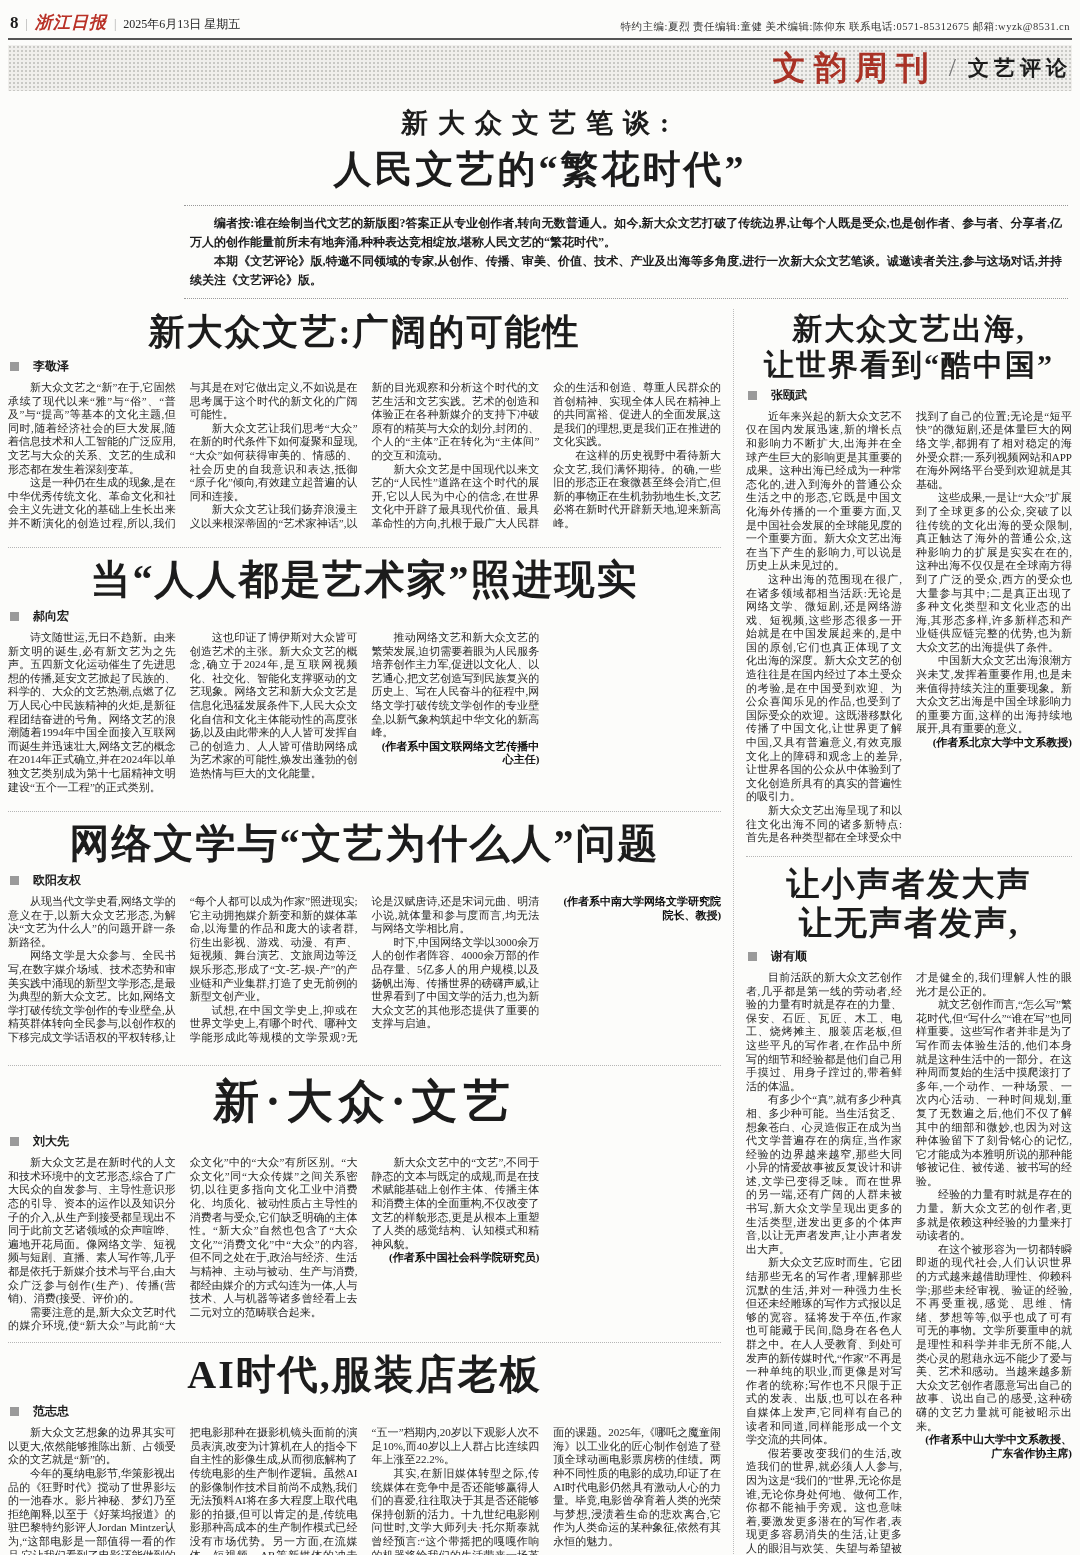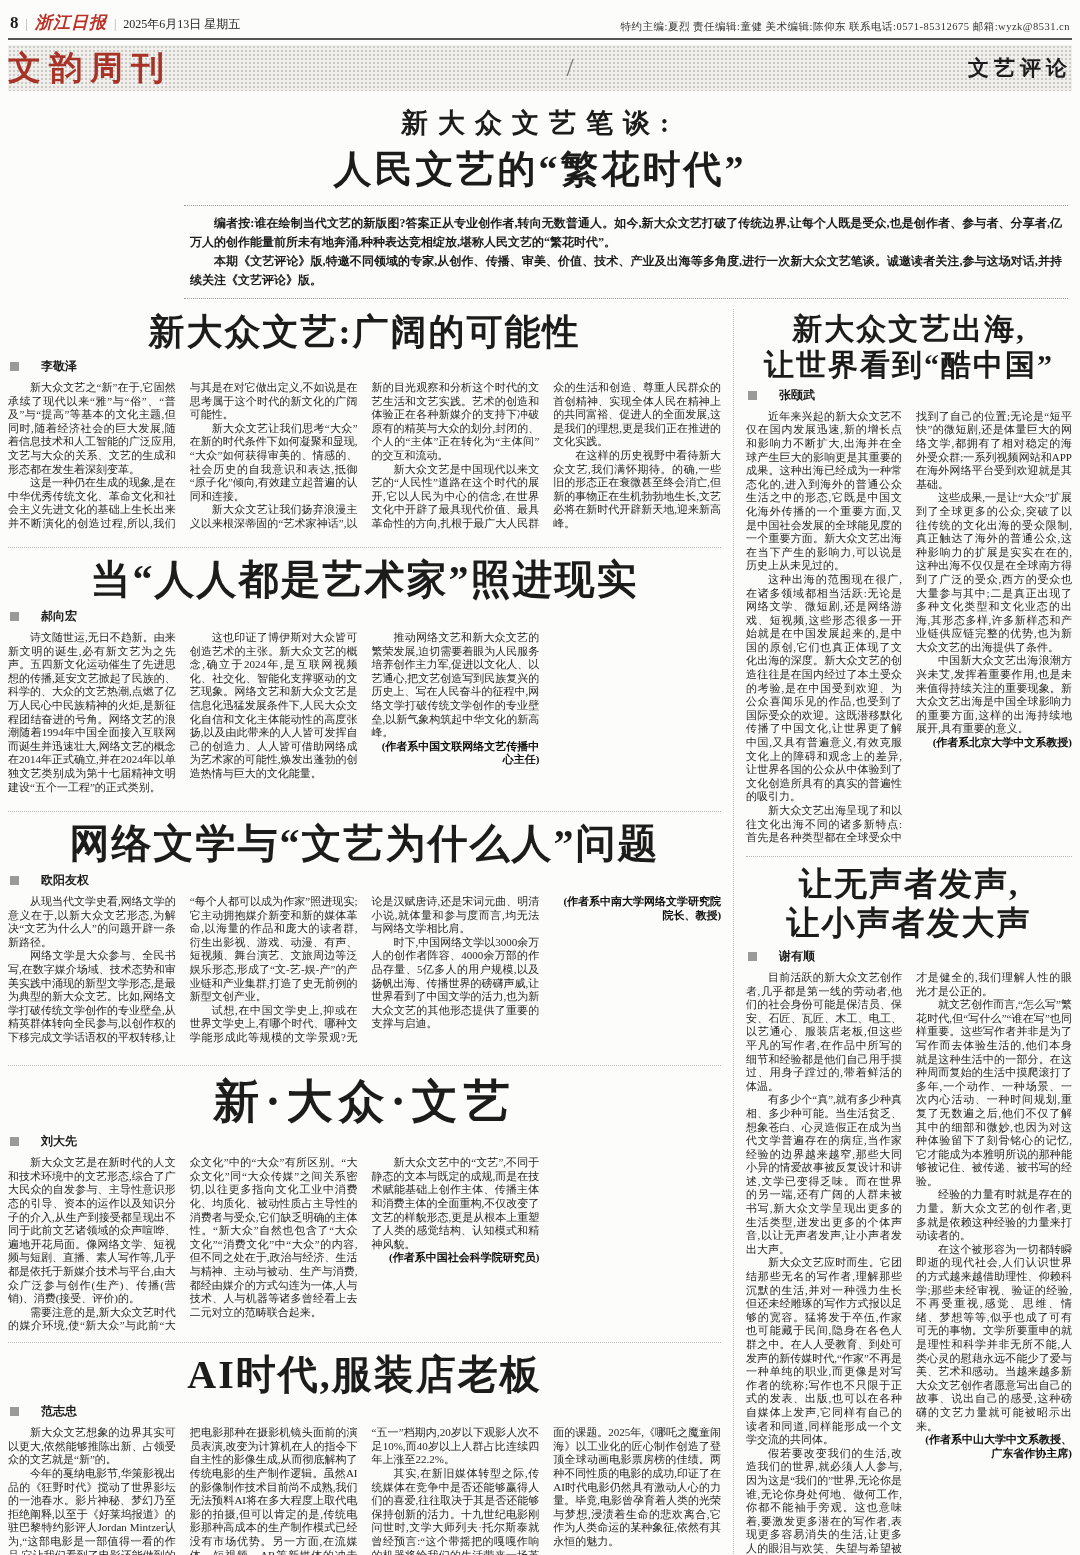--- a/index.html
+++ b/index.html
@@ -8,21 +8,21 @@
   
   .topbar{display:flex;justify-content:space-between;align-items:flex-end;height:26px;padding:2px 2px 4px 2px;
           border-bottom:2px solid #555;}
   .topbar-left{display:flex;align-items:baseline;gap:7px;}
   .pagenum{font-size:17px;font-weight:700;}
   .vbar{color:#aaa;font-size:12px;}
   .paper-logo{color:#b93127;font-weight:700;font-style:italic;font-size:17px;letter-spacing:1px;text-align:right;}
   .issue-date{font-size:12px;color:#222;}
   .topbar-right{font-size:10.5px;color:#333;letter-spacing:.5px;}
   
-  .section-banner{margin-top:5px;height:46px;display:flex;align-items:center;justify-content:space-between;gap:12px;
+  .section-banner{margin-top:5px;height:46px;display:flex;align-items:center;justify-content:flex-end;gap:12px;
       background-color:#f0efec;
       background-image:radial-gradient(#c9c9c5 0.9px, rgba(0,0,0,0) 1px);
       background-size:4px 4px;}
   .banner-main{font-size:33px;font-weight:700;color:#a93226;letter-spacing:8px;}
   .banner-slash{font-size:26px;color:#777;font-weight:400;}
   .banner-sub{font-size:21px;font-weight:700;color:#1c1c1c;letter-spacing:5px;}
   
   .kicker{margin-top:14px;text-align:center;font-size:27px;font-weight:600;letter-spacing:10px;}
   .main-title{margin:8px 0 14px 0;text-align:center;font-size:38px;font-weight:700;letter-spacing:3px;line-height:1.1;}
   
@@ -31,21 +31,21 @@
   .editor-note p{margin:0;text-indent:2em;}
   .note-label{font-weight:800;}
   
   .content{display:flex;margin-top:4px;}
   .left-region{width:722px;}
   .right-region{width:330px;margin-left:12px;padding-left:12px;border-left:1px dotted #bbb;}
   .article + .article{border-top:1px dotted #b5b5b5;margin-top:8px;padding-top:6px;}
   h2{margin:2px 0 4px 0;text-align:center;font-weight:600;line-height:1.2;letter-spacing:2px;}
   .t36{font-size:36px;} .t40{font-size:40px;} .t46{font-size:46px;letter-spacing:6px;font-family:Liberation Serif, serif;}
   .t30{font-size:30px;} .t33{font-size:33px;}
-  .byline{display:flex;align-items:center;gap:22px;font-size:12px;font-weight:700;margin:2px 0 6px 2px;
+  .byline{display:flex;align-items:center;gap:14px;font-size:12px;font-weight:700;margin:2px 0 6px 2px;
           font-family:"Liberation Sans","DejaVu Sans",sans-serif;}
   .byline .sq{width:9px;height:9px;background:#9a9a9a;display:inline-block;}
   .body{column-gap:14px;column-fill:auto;text-align:justify;overflow:hidden;
         font-size:11px;line-height:13.6px;color:#262626;}
   .cols4{column-count:4;} .cols2{column-count:2;}
   .body p{margin:0;text-indent:2em;}
   .attribution{font-weight:700;text-align:right;text-indent:0 !important;color:#111;}
   .hb1{height:158px;} .hb3{height:172px;} .hb4{height:162px;} .hb6{height:178px;} .hb7{height:212px;}
   .hb2{height:438px;} .hb5{height:612px;}
 </style>
@@ -189,30 +189,30 @@
               <p>新大众文艺出海呈现了和以往文化出海不同的诸多新特点:首先是各种类型都在全球受众中找到了自己的位置;无论是“短平快”的微短剧,还是体量巨大的网络文学,都拥有了相对稳定的海外受众群;一系列视频网站和APP在海外网络平台受到欢迎就是其基础。</p>
               <p>这些成果,一是让“大众”扩展到了全球更多的公众,突破了以往传统的文化出海的受众限制,真正触达了海外的普通公众,这种影响力的扩展是实实在在的,这种出海不仅仅是在全球南方得到了广泛的受众,西方的受众也大量参与其中;二是真正出现了多种文化类型和文化业态的出海,其形态多样,许多新样态和产业链供应链完整的优势,也为新大众文艺的出海提供了条件。</p>
               <p>中国新大众文艺出海浪潮方兴未艾,发挥着重要作用,也是未来值得持续关注的重要现象。新大众文艺出海是中国全球影响力的重要方面,这样的出海持续地展开,具有重要的意义。</p>
             </div>
           <p class="attribution">(作者系北京大学中文系教授)</p>
         </div>
       </div>
 
       <div class="article">
         <h2 class="t33">
+          <div>让小声者发大声</div>
           <div>让无声者发声,</div>
-          <div>让小声者发大声</div>
         </h2>
         <div class="byline">
             <span class="sq"></span>
             <span>谢有顺</span>
           </div>
         <div class="body cols2 hb5">
           <div>
-              <p>目前活跃的新大众文艺创作者,几乎都是第一线的劳动者,他们的社会身份可能是保洁员、保安、石匠、瓦匠、木工、电工、以艺通心、服装店老板,但这些平凡的写作者,在作品中所写的细节和经验都是他们自己用手摸过、用身子蹚过的,带着鲜活的体温。</p>
+              <p>目前活跃的新大众文艺创作者,几乎都是第一线的劳动者,经验的力量有时就是存在的力量、保安、石匠、瓦匠、木工、电工、烧烤摊主、服装店老板,但这些平凡的写作者,在作品中所写的细节和经验都是他们自己用手摸过、用身子蹚过的,带着鲜活的体温。</p>
               <p>有多少个“真”,就有多少种真相、多少种可能。当生活贫乏、想象苍白、心灵造假正在成为当代文学普遍存在的病症,当作家经验的边界越来越窄,那些大同小异的情爱故事被反复设计和讲述,文学已变得乏味。而在世界的另一端,还有广阔的人群未被书写,新大众文学呈现出更多的生活类型,迸发出更多的个体声音,以让无声者发声,让小声者发出大声。</p>
               <p>新大众文艺应时而生。它团结那些无名的写作者,理解那些沉默的生活,并对一种强力生长但还未经雕琢的写作方式报以足够的宽容。猛将发于卒伍,作家也可能藏于民间,隐身在各色人群之中。在人人受教育、到处可发声的新传媒时代,“作家”不再是一种单纯的职业,而更像是对写作者的统称;写作也不只限于正式的发表、出版,也可以在各种自媒体上发声,它同样有自己的读者和同道,同样能形成一个文学交流的共同体。</p>
               <p>假若要改变我们的生活,改造我们的世界,就必须人人参与,因为这是“我们的”世界,无论你是谁,无论你身处何地、做何工作,你都不能袖手旁观。这也意味着,要激发更多潜在的写作者,表现更多容易消失的生活,让更多人的眼泪与欢笑、失望与希望被听见和看见。当文学足够宽广,足够体恤,我们观察世界的视野才是健全的,我们理解人性的眼光才是公正的。</p>
               <p>就文艺创作而言,“怎么写”繁花时代,但“写什么”“谁在写”也同样重要。这些写作者并非是为了写作而去体验生活的,他们本身就是这种生活中的一部分。在这种周而复始的生活中摸爬滚打了多年,一个动作、一种场景、一次内心活动、一种时间规划,重复了无数遍之后,他们不仅了解其中的细部和微妙,也因为对这种体验留下了刻骨铭心的记忆,它才能成为本雅明所说的那种能够被记住、被传递、被书写的经验。</p>
               <p>经验的力量有时就是存在的力量。新大众文艺的创作者,更多就是依赖这种经验的力量来打动读者的。</p>
               <p>在这个被形容为一切都转瞬即逝的现代社会,人们认识世界的方式越来越借助理性、仰赖科学;那些未经审视、验证的经验,不再受重视,感觉、思维、情绪、梦想等等,似乎也成了可有可无的事物。文学所要重申的就是理性和科学并非无所不能,人类心灵的慰藉永远不能少了爱与美、艺术和感动。当越来越多新大众文艺创作者愿意写出自己的故事、说出自己的感受,这种磅礴的文艺力量就可能被昭示出来。</p>
             </div>
           <p class="attribution">(作者系中山大学中文系教授、广东省作协主席)</p>
         </div>
       </div>

